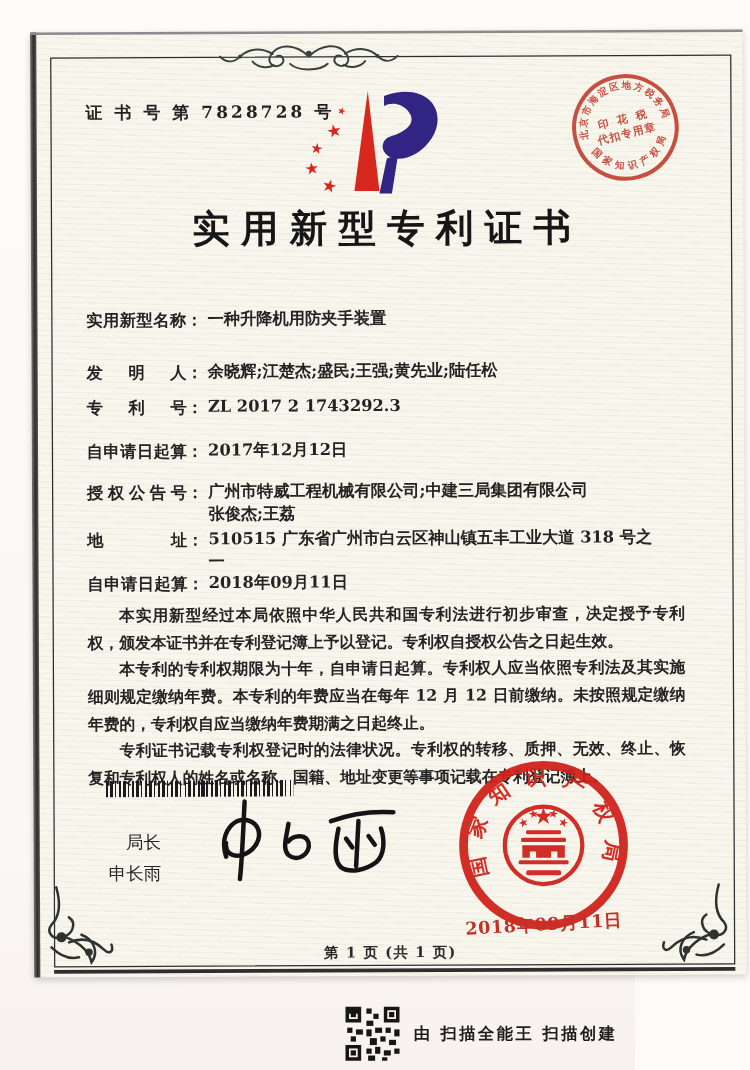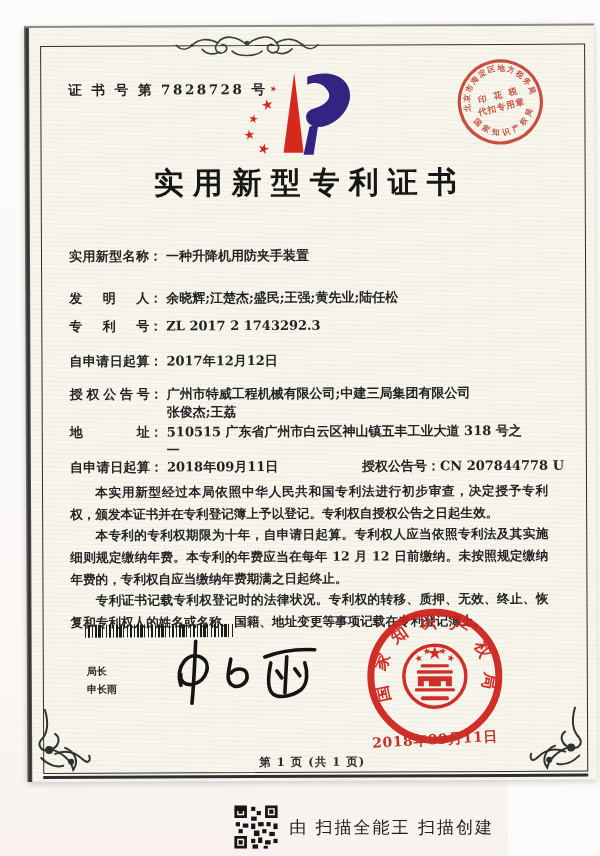--- a/index.html
+++ b/index.html
@@ -20,27 +20,27 @@
   .row{left:44px;width:500px;font-size:13px;font-weight:700;color:#232323;}
   .flabel{display:inline-block;width:80px;text-align:justify;text-align-last:justify;vertical-align:top;}
   .colon{display:inline-block;vertical-align:top;}
   .fvalue{display:inline-block;vertical-align:top;white-space:pre-line;max-width:404px;line-height:1.42;margin-left:4px;}
   .grant2{position:absolute;left:292px;top:0;white-space:nowrap;}
   .paras{left:44px;top:456px;width:478px;font-size:12.6px;line-height:1.72;color:#242424;
     text-align:justify;font-weight:600;}
   .paras p{margin:0;text-indent:2em;}
   .barcode{left:58px;top:599px;width:150px;height:13px;
     background:repeating-linear-gradient(90deg,#1b1b1b 0 1.5px,transparent 1.5px 3px,#1b1b1b 3px 5.5px,transparent 5.5px 7px,#1b1b1b 7px 8px,transparent 8px 10.5px);}
-  .director{left:60px;top:637px;font-size:10px;font-weight:700;color:#242424;line-height:1.75;}
+  .director{left:60px;top:637px;font-size:14px;font-weight:400;color:#242424;line-height:1.75;text-align:right;}
   .sig-svg{left:138px;top:608px;}
   .seal-box{left:322px;top:580px;}
   .tax-seal{left:424px;top:26px;}
   .footer{left:0;top:730px;width:100%;text-align:center;font-size:11.5px;font-weight:700;color:#2a2a2a;letter-spacing:1px;}
   .credit{position:absolute;right:14px;top:802px;height:50px;display:flex;align-items:center;gap:10px;}
-  .credit-text{font-size:17px;color:#1d1d1d;letter-spacing:2px;font-weight:400;
+  .credit-text{font-size:13px;color:#1d1d1d;letter-spacing:2px;font-weight:700;
     font-family:"DejaVu Sans","Liberation Sans",sans-serif;}
   .logo-box{left:213px;top:44px;}
   .ornament-top{left:148px;top:2px;}
   .corner-l{left:8px;top:682px;}
   .corner-r{left:500px;top:682px;transform:scaleX(-1);}
   svg text{font-family:"DejaVu Serif","Liberation Serif",serif;}
 </style>
 </head>
 <body>
 
@@ -140,21 +140,20 @@
     <div class="abs row" style="top:360px">
       <span class="flabel">授权公告号</span><span class="colon">：</span><span class="fvalue">广州市特威工程机械有限公司;中建三局集团有限公司
 张俊杰;王荔</span>
     </div>
     <div class="abs row" style="top:398px">
       <span class="flabel">地址</span><span class="colon">：</span><span class="fvalue">510515 广东省广州市白云区神山镇五丰工业大道 318 号之
 一</span>
     </div>
     <div class="abs row" style="top:433px">
       <span class="flabel">自申请日起算</span><span class="colon">：</span><span class="fvalue">2018年09月11日</span>
-      <span class="grant2"><span>授权公告号</span><span class="colon">：</span><span>CN 207844778 U</span></span>
     </div>
 
     <div class="abs paras">
       <p>本实用新型经过本局依照中华人民共和国专利法进行初步审查，决定授予专利权，颁发本证书并在专利登记簿上予以登记。专利权自授权公告之日起生效。</p>
       <p>本专利的专利权期限为十年，自申请日起算。专利权人应当依照专利法及其实施细则规定缴纳年费。本专利的年费应当在每年 12 月 12 日前缴纳。未按照规定缴纳年费的，专利权自应当缴纳年费期满之日起终止。</p>
       <p>专利证书记载专利权登记时的法律状况。专利权的转移、质押、无效、终止、恢复和专利权人的姓名或名称、国籍、地址变更等事项记载在专利登记簿上。</p>
     </div>
 
     <div class="abs barcode"></div>
 

